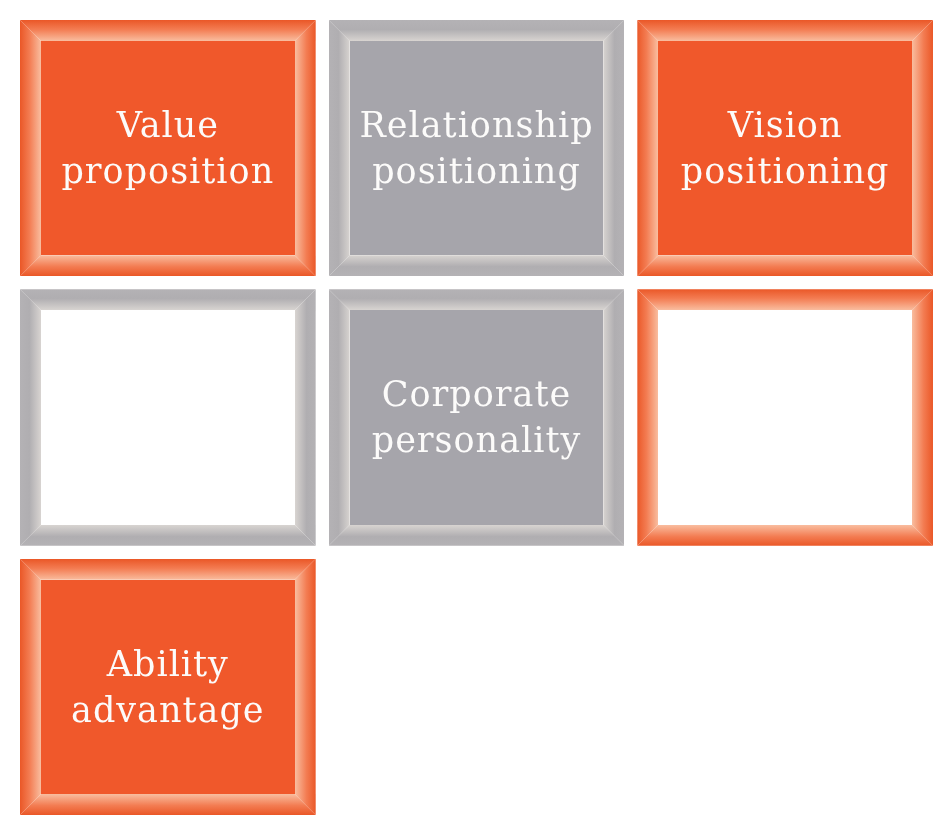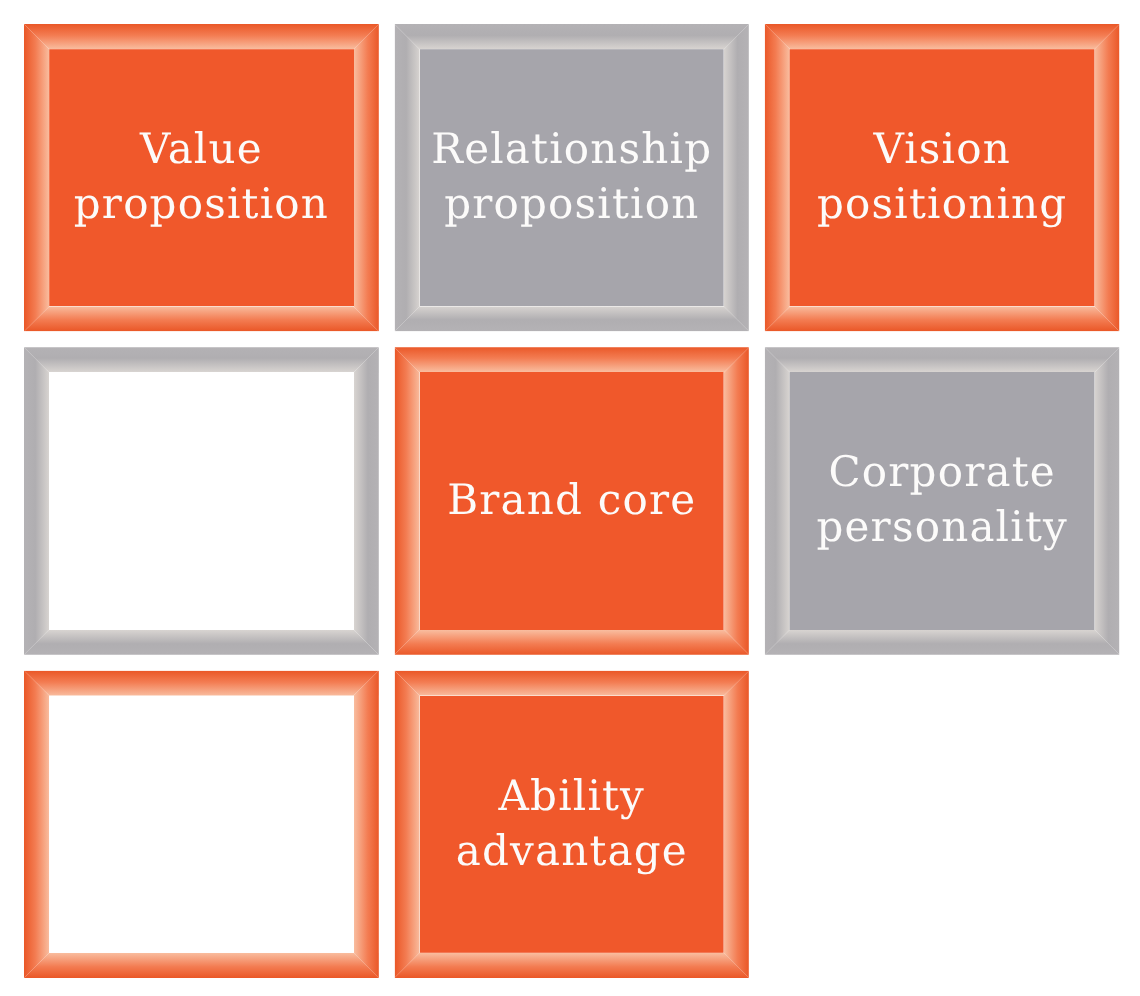--- a/index.html
+++ b/index.html
@@ -100,21 +100,21 @@
       </div>
     </div>
 
     <div class="box gray">
       <i class="bv t"></i>
       <i class="bv r"></i>
       <i class="bv b"></i>
       <i class="bv l"></i>
       <div class="face">
         <span class="label">Relationship
-proposition</span>
+positioning</span>
       </div>
     </div>
 
     <div class="box orange">
       <i class="bv t"></i>
       <i class="bv r"></i>
       <i class="bv b"></i>
       <i class="bv l"></i>
       <div class="face">
         <span class="label">Vision
@@ -122,29 +122,20 @@
       </div>
     </div>
 
     <div class="box gray">
       <i class="bv t"></i>
       <i class="bv r"></i>
       <i class="bv b"></i>
       <i class="bv l"></i>
     </div>
 
-    <div class="box orange">
-      <i class="bv t"></i>
-      <i class="bv r"></i>
-      <i class="bv b"></i>
-      <i class="bv l"></i>
-      <div class="face">
-        <span class="label">Brand core</span>
-      </div>
-    </div>
 
     <div class="box gray">
       <i class="bv t"></i>
       <i class="bv r"></i>
       <i class="bv b"></i>
       <i class="bv l"></i>
       <div class="face">
         <span class="label">Corporate
 personality</span>
       </div>

